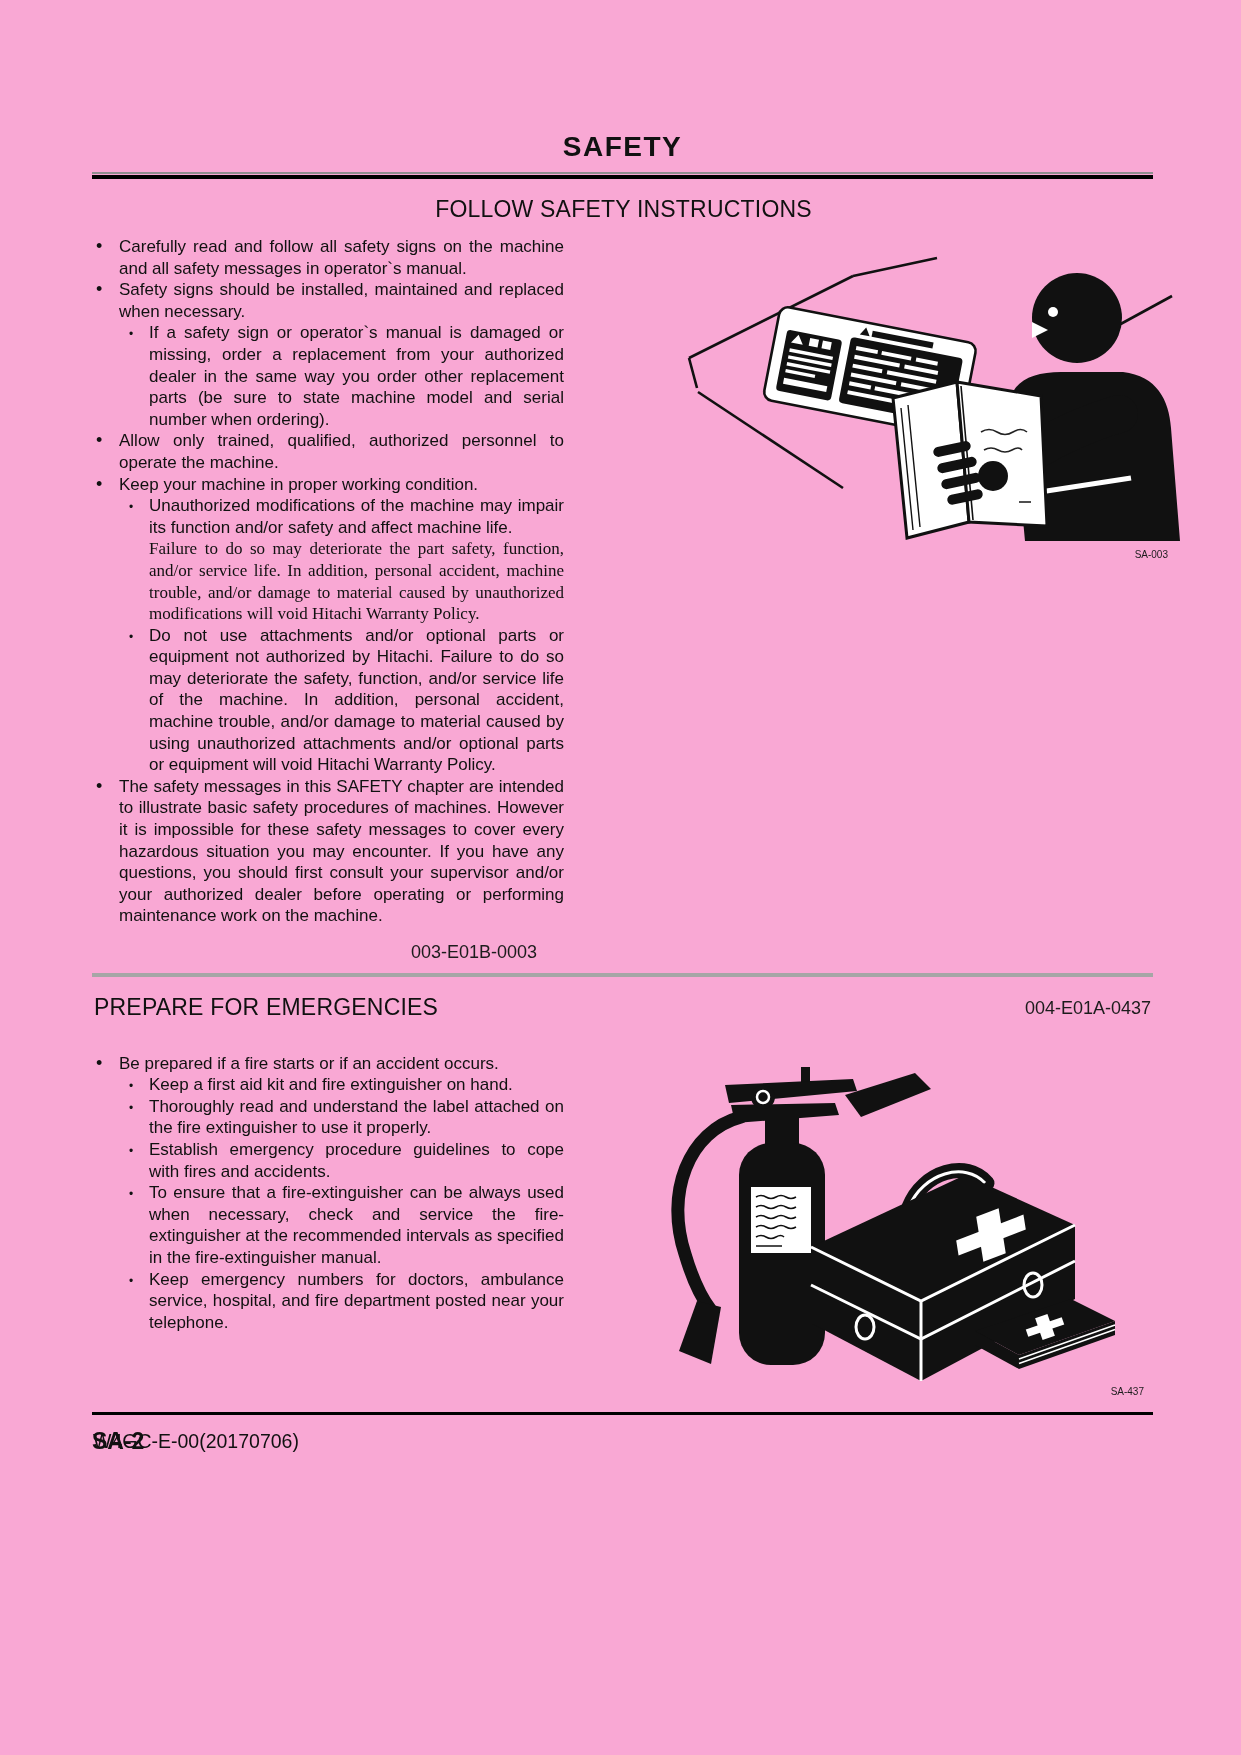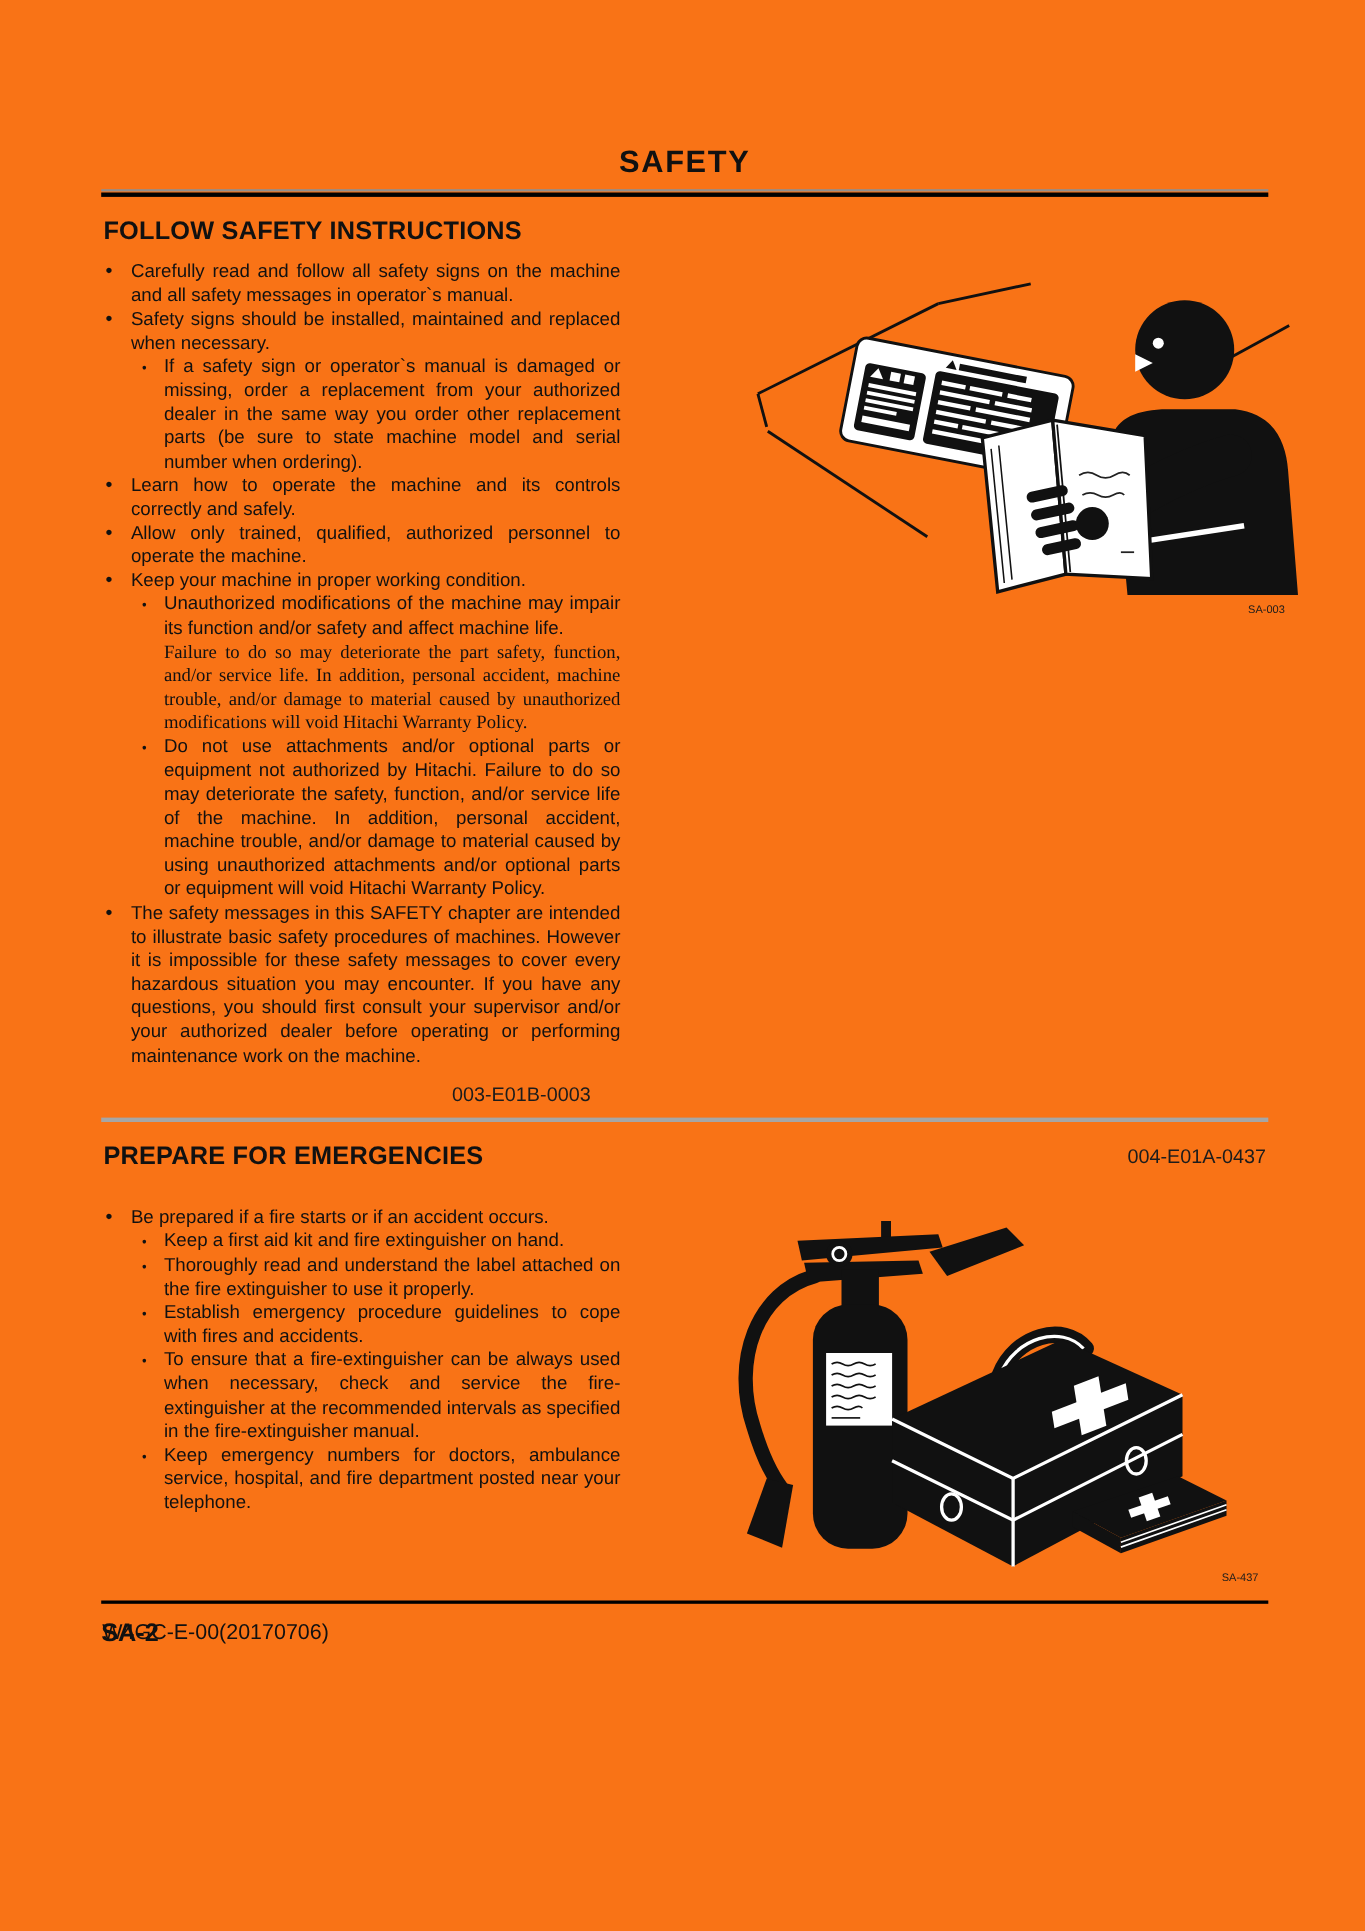--- a/index.html
+++ b/index.html
@@ -1,33 +1,34 @@
 <!DOCTYPE html>
 <html><head>
 <meta charset="utf-8">
 <style>
   html,body{margin:0;padding:0;background:#e8e8e8;}
   .page{
     position:relative;
     width:1241px;height:1755px;
-    margin:0 auto;background:#f97316;
+    margin:0 auto;background:#f9a8d4;
     font-family:"Liberation Sans", sans-serif;
     color:#111;overflow:hidden;
   }
   .content{position:absolute;left:92px;top:0;width:1061px;}
   .doc-title{
     text-align:center;font-size:28px;font-weight:bold;
     letter-spacing:1.5px;padding-top:131px;
   }
   .rule-double{margin-top:9px;}
   .rule-double .r1{height:2px;background:#8f8f8f;}
   .rule-double .r2{height:4px;background:#000;margin-top:1px;}
   h2.sec-head{
-    font-size:23px;font-weight:bold;margin:17px 0 0 2px;
+    font-size:23px;font-weight:normal;margin:17px 0 0 2px;
     letter-spacing:.2px;
+    text-align:center;
   }
   .sec-row{display:flex;align-items:flex-start;}
   .sec1-row{margin-top:13px;gap:35px;}
   .sec2-row{margin-top:32px;}
   .textcol{
     width:472px;flex:none;
     font-size:17px;line-height:21.6px;text-align:justify;
   }
   .it{margin:0;position:relative;}
   .l1{padding-left:27px;}
@@ -63,21 +64,20 @@
       <div class="r2"></div>
     </div>
 
     <h2 class="sec-head">FOLLOW SAFETY INSTRUCTIONS</h2>
 
     <div class="sec-row sec1-row">
       <div class="textcol">
         <p class="it l1">Carefully read and follow all safety signs on the machine and all safety messages in operator`s manual.</p>
         <p class="it l1">Safety signs should be installed, maintained and replaced when necessary.</p>
         <p class="it l2">If a safety sign or operator`s manual is damaged or missing, order a replacement from your authorized dealer in the same way you order other replacement parts (be sure to state machine model and serial number when ordering).</p>
-        <p class="it l1">Learn how to operate the machine and its controls correctly and safely.</p>
         <p class="it l1">Allow only trained, qualified, authorized personnel to operate the machine.</p>
         <p class="it l1">Keep your machine in proper working condition.</p>
         <p class="it l2">Unauthorized modifications of the machine may impair its function and/or safety and affect machine life.</p>
         <p class="it l2c">Failure to do so may deteriorate the part safety, function, and/or service life. In addition, personal accident, machine trouble, and/or damage to material caused by unauthorized modifications will void Hitachi Warranty Policy.</p>
         <p class="it l2">Do not use attachments and/or optional parts or equipment not authorized by Hitachi. Failure to do so may deteriorate the safety, function, and/or service life of the machine. In addition, personal accident, machine trouble, and/or damage to material caused by using unauthorized attachments and/or optional parts or equipment will void Hitachi Warranty Policy.</p>
         <p class="it l1">The safety messages in this SAFETY chapter are intended to illustrate basic safety procedures of machines. However it is impossible for these safety messages to cover every hazardous situation you may encounter. If you have any questions, you should first consult your supervisor and/or your authorized dealer before operating or performing maintenance work on the machine.</p>
         <div class="ref-code code1">003-E01B-0003</div>
       </div>
 
       <div class="figcol">

